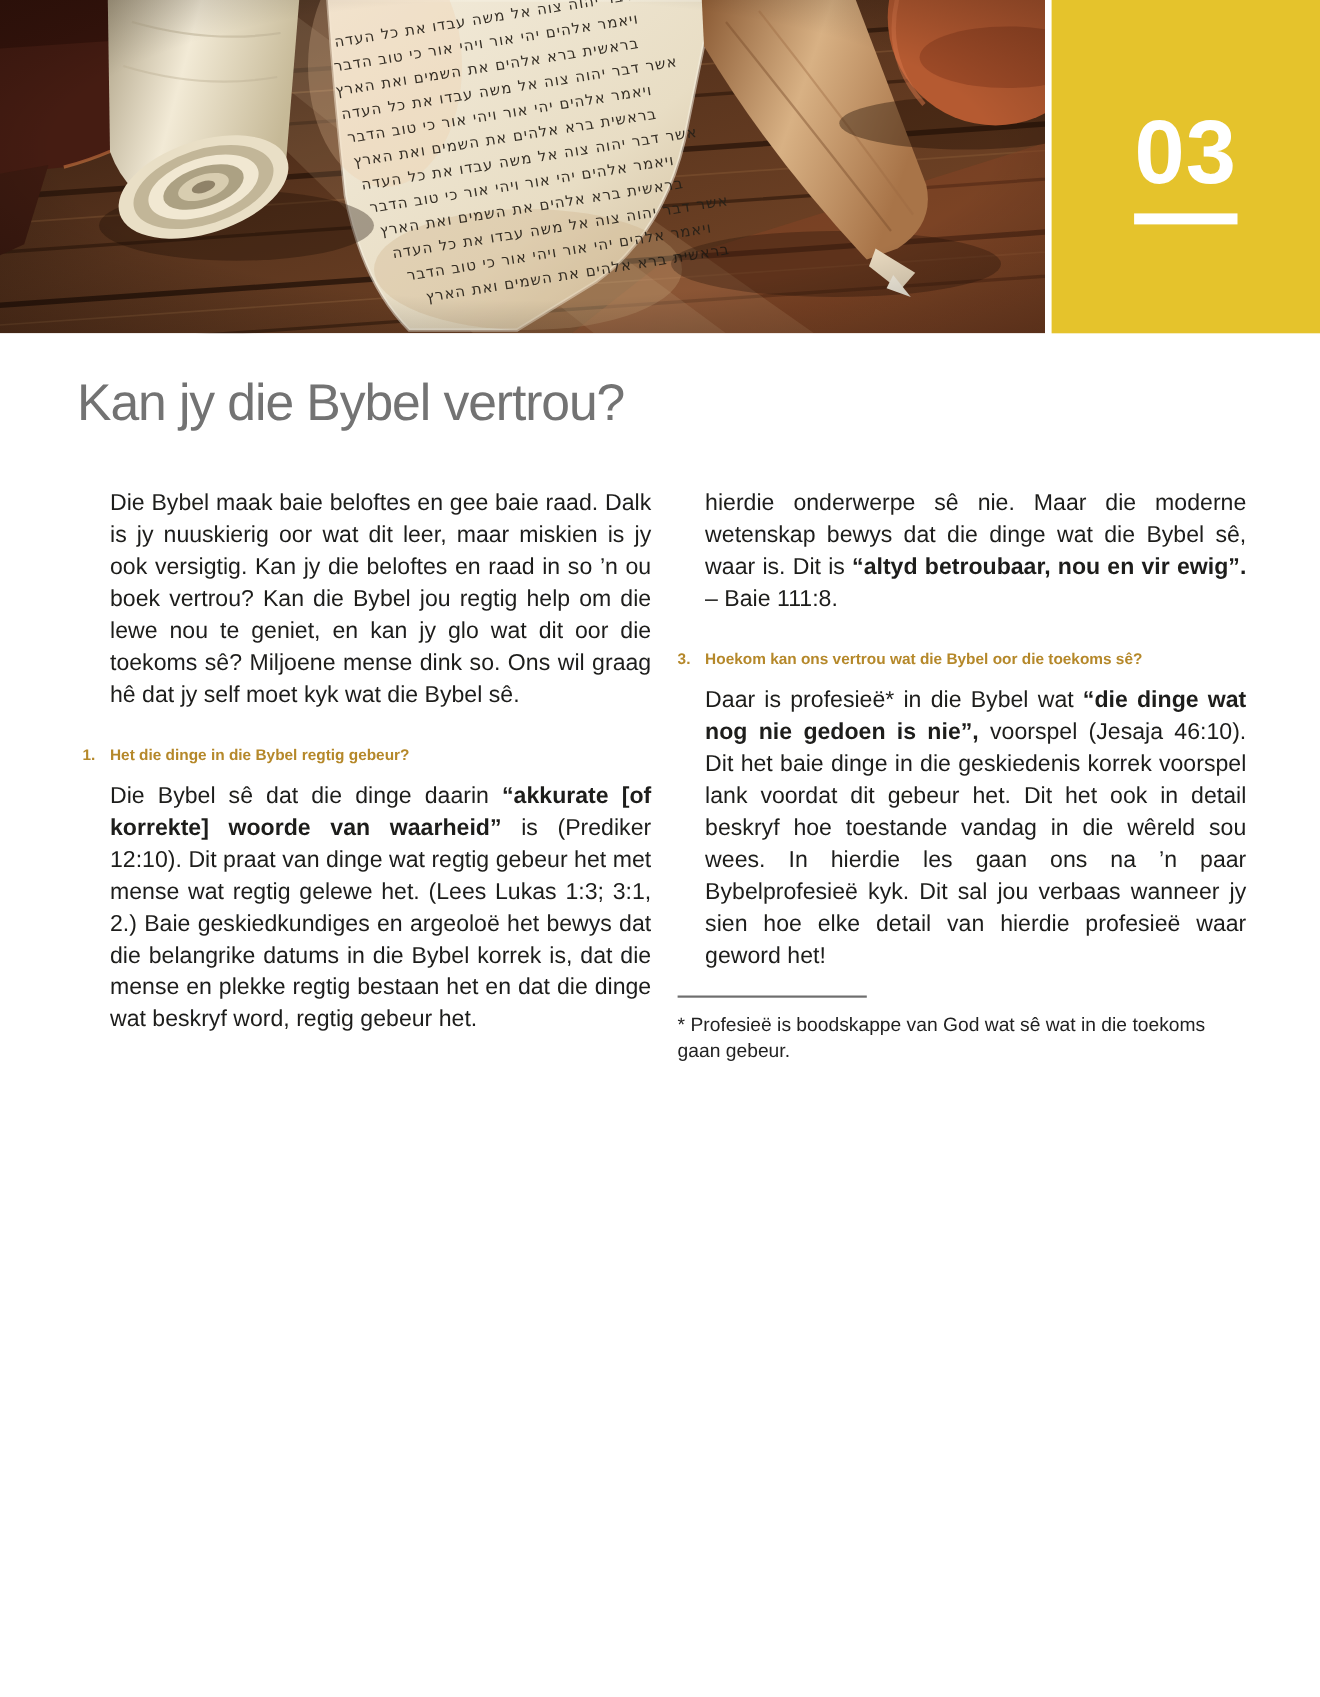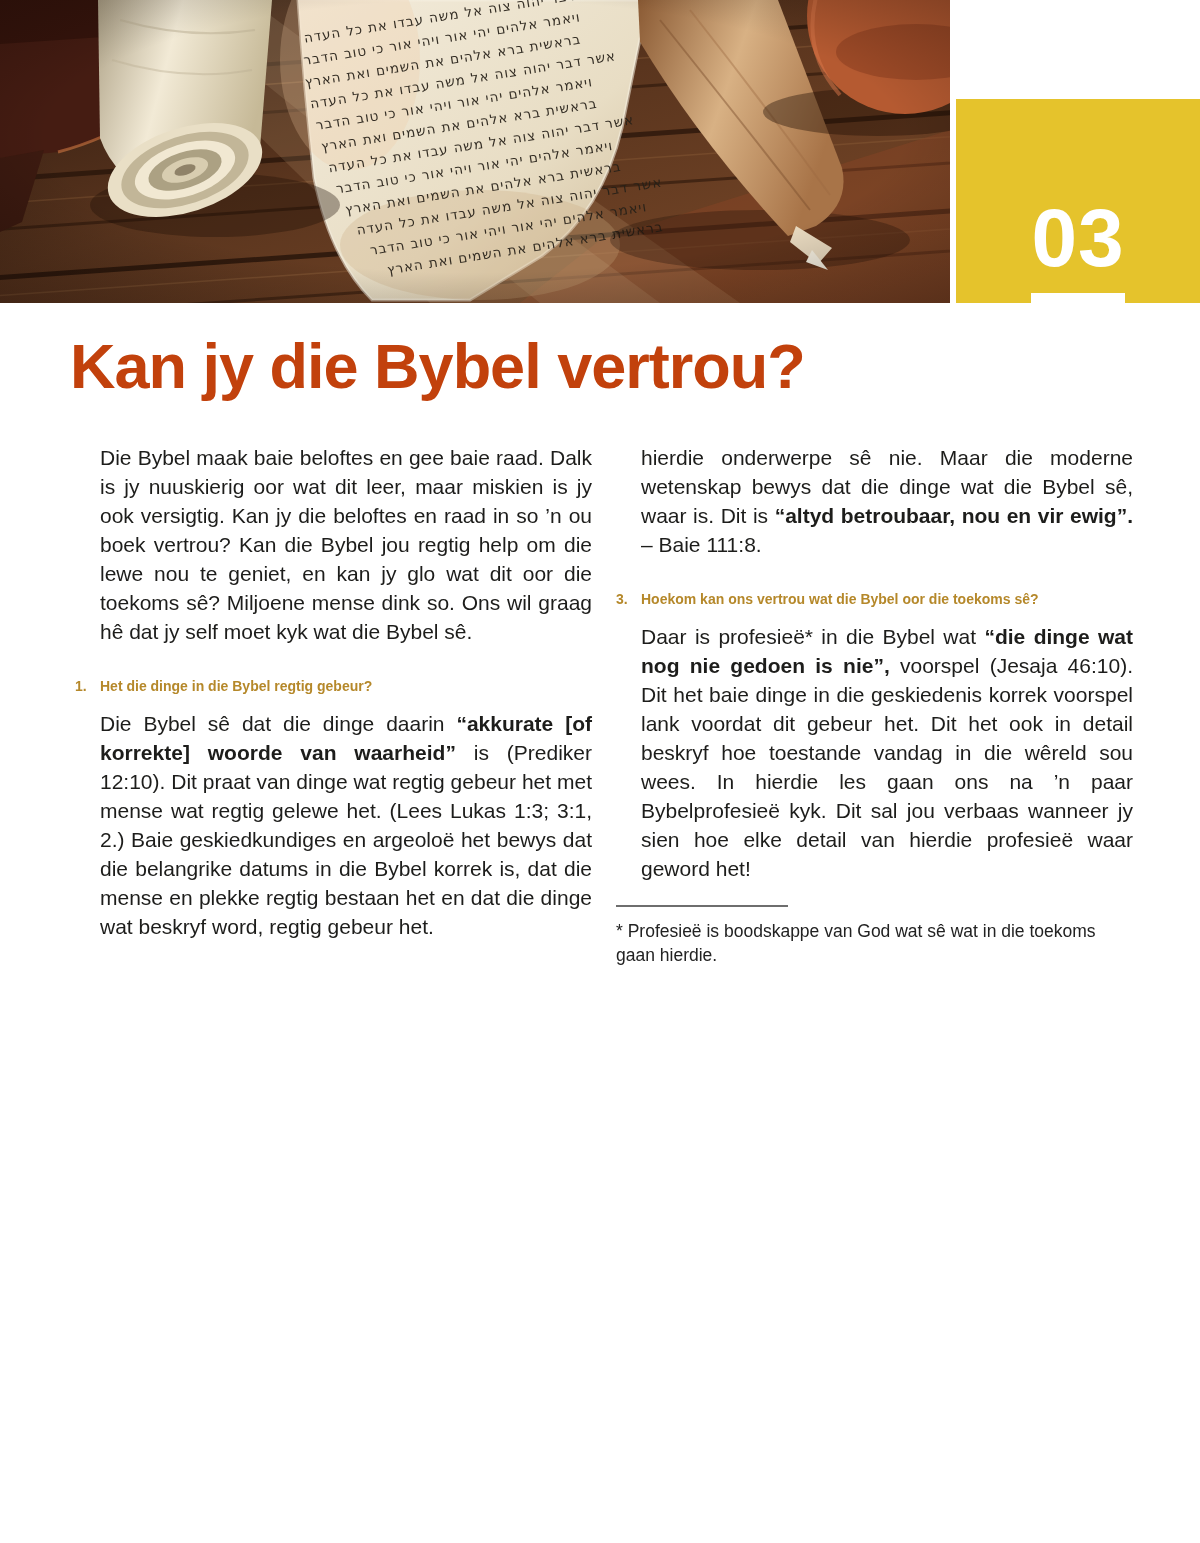--- a/index.html
+++ b/index.html
@@ -12,21 +12,20 @@
     background: #ffffff;
     font-family: "Liberation Sans", sans-serif;
     color: #1d1d1b;
     overflow: hidden;
   }
   
   .header {
     display: flex;
     width: 100%;
     height: 303px;
-    align-items: flex-end;
   }
   .photo-wrap {
     width: 950px;
     height: 303px;
     flex: 0 0 950px;
     overflow: hidden;
   }
   .photo-wrap svg { display: block; }
   .header-gap { flex: 0 0 6px; background: #ffffff; }
   .badge {
@@ -46,25 +45,25 @@
   }
   .badge-underline {
     width: 94px;
     height: 10px;
     background: #ffffff;
     margin-top: 12px;
   }
   
   .title {
     margin: 36px 67px 0 70px;
-    font-size: 63px;
+    font-size: 47px;
     line-height: 54px;
-    font-weight: bold;
+    font-weight: normal;
     letter-spacing: -1px;
-    color: #c2410c;
+    color: #737373;
   }
   
   .columns {
     margin: 50px 67px 0 75px;
     display: grid;
     grid-template-columns: 1fr 1fr;
     column-gap: 38px;
     gap: 24px;
   }
   .para {
@@ -235,17 +234,17 @@
 
     </div>
 
     <div class="col">
       <p class="para"><span>hierdie onderwerpe sê nie. Maar die moderne wetenskap bewys dat die dinge wat die Bybel sê, waar is. Dit is </span><span class="b">“altyd betroubaar, nou en vir ewig”.</span><span> – Baie 111:8.</span></p>
 
       <h2 class="sec-heading"><span class="num">3.</span><span>Hoekom kan ons vertrou wat die Bybel oor die toekoms sê?</span></h2>
       <p class="para"><span>Daar is profesieë* in die Bybel wat </span><span class="b">“die dinge wat nog nie gedoen is nie”,</span><span> voorspel (Jesaja 46:10). Dit het baie dinge in die geskiedenis korrek voorspel lank voordat dit gebeur het. Dit het ook in detail beskryf hoe toestande vandag in die wêreld sou wees. In hierdie les gaan ons na ’n paar Bybelprofesieë kyk. Dit sal jou verbaas wanneer jy sien hoe elke detail van hierdie profesieë waar geword het!</span></p>
 
       <div class="footnote-rule"></div>
-      <p class="footnote">* Profesieë is boodskappe van God wat sê wat in die toekoms gaan hierdie.</p>
+      <p class="footnote">* Profesieë is boodskappe van God wat sê wat in die toekoms gaan gebeur.</p>
     </div>
 
   </div>
 </div>
 
 </body></html>

